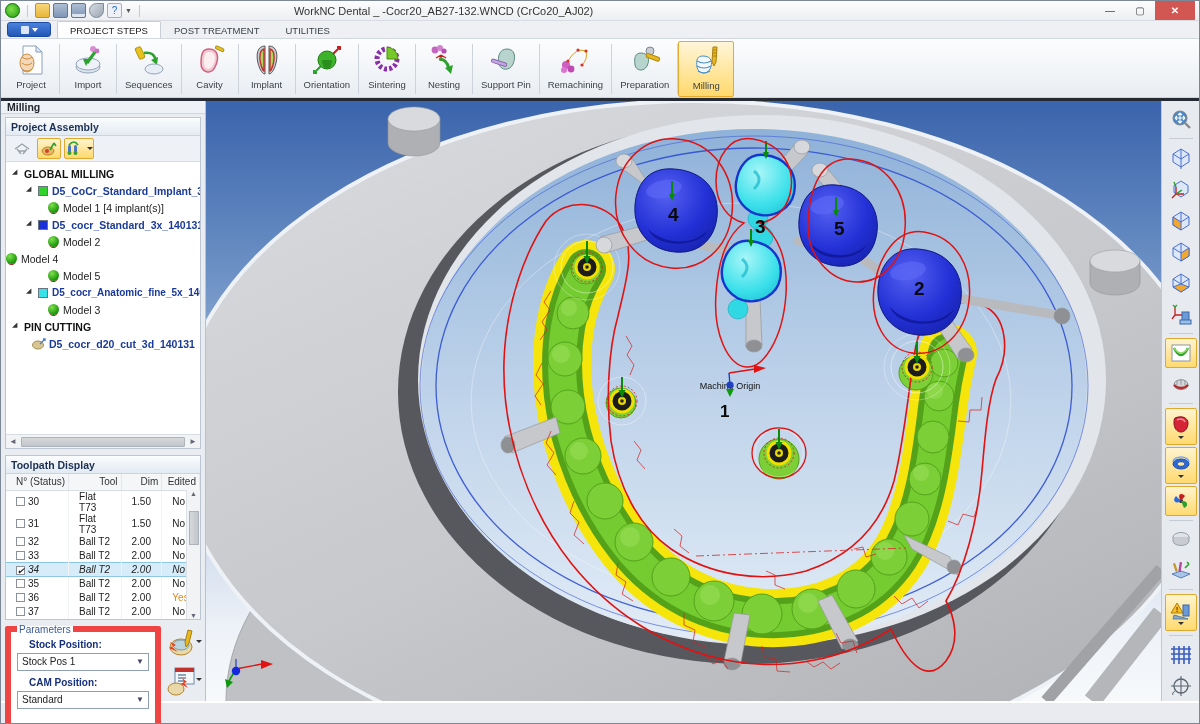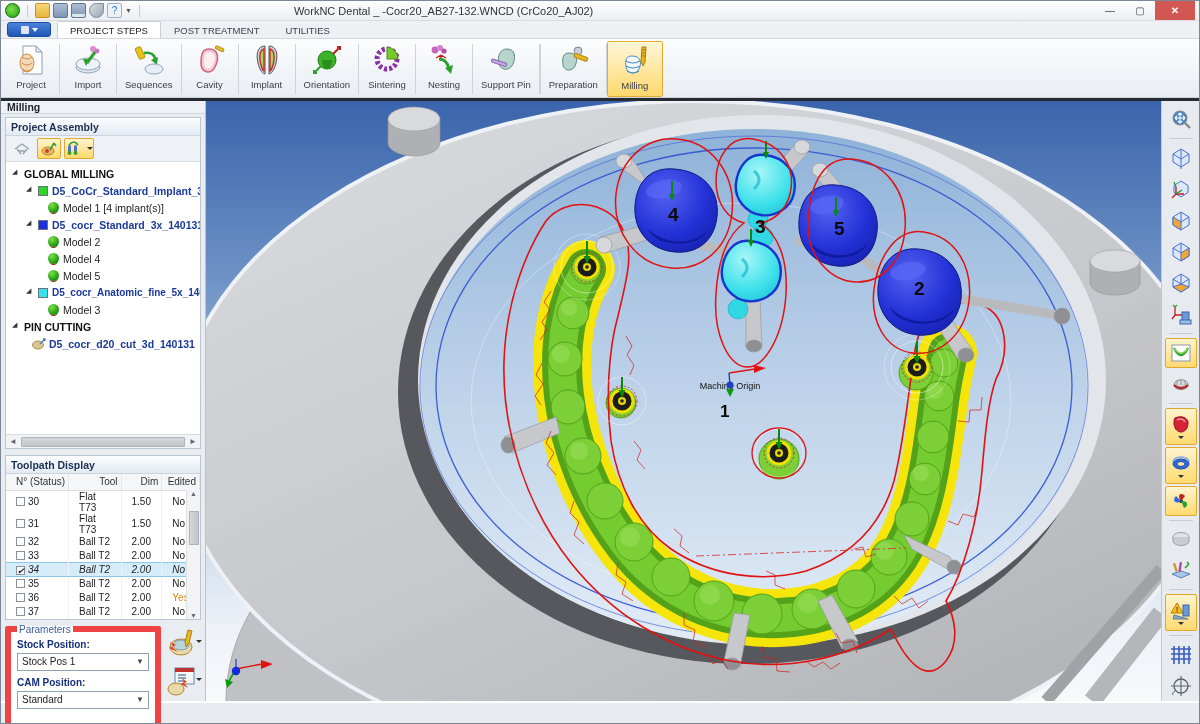--- a/index.html
+++ b/index.html
@@ -66,21 +66,21 @@
   tr.sel td{background:#d6ecf9;border-top:1px solid #8ec6e8;border-bottom:1px solid #8ec6e8;font-style:italic;}
   td.yes{color:#e2860e;font-weight:normal;}
   .cb{display:inline-block;width:9px;height:9px;border:1px solid #8a919a;background:#fff;font-size:9px;line-height:8px;text-align:center;color:#222;margin-right:3px;vertical-align:-1px;}
   .vscroll{position:absolute;right:0;top:16px;bottom:0;width:14px;background:#f2f3f5;border-left:1px solid #dde1e6;display:flex;flex-direction:column;align-items:center;font-size:7px;color:#667;}
   .vs-thumb{width:10px;height:34px;background:linear-gradient(90deg,#d6d8db,#c2c5c9);border:1px solid #aeb3b9;margin-top:14px;}
 
   
   .params-wrap{display:flex;margin:4px 4px 0;}
   fieldset.params{flex:1;border:6px solid #ef4444;border-radius:2px;margin:0;padding:2px 6px 8px;background:#ffffff;}
   fieldset.params legend{font-size:10px;color:#3a5a9a;padding:0 2px;}
-  .p-lbl{font-weight:bold;color:#16307a;font-size:10px;margin:2px 0 3px;}
+  .p-lbl{font-weight:bold;color:#16307a;font-size:10px;margin:2px 12px 3px;}
   .p-dd{height:18px;background:#fff;border:1px solid #8fa0b2;display:flex;align-items:center;justify-content:space-between;padding:0 4px;font-size:10px;color:#222;margin-bottom:6px;}
   .p-dd .chev{font-size:8px;color:#446;}
   .param-icons{width:40px;display:flex;flex-direction:column;align-items:center;gap:8px;padding-top:4px;}
   .pico{width:30px;height:30px;position:relative;}
   .pico .dd2{position:absolute;right:-6px;top:12px;width:0;height:0;border-left:3px solid transparent;border-right:3px solid transparent;border-top:3px solid #333;}
 
   
   .viewport{width:955px;height:600px;position:relative;flex:none;}
   .viewport svg{display:block;}
 
@@ -222,20 +222,33 @@
 
     <div class="tb-item">
       <svg class="tb-ico" viewBox="0 0 34 34">
           <path d="M18 6 C26 6 27 14 24 21 C21 28 12 28 10 21 C8 13 11 6 18 6 Z" fill="#b7d4cd" stroke="#5d8a80"></path>
           <rect x="2" y="18" width="16" height="3.4" rx="1.7" transform="rotate(18 10 20)" fill="#c3a6e0" stroke="#8a66b4"></rect>
         </svg>
       <span class="tb-lbl">Support Pin</span>
     </div>
     <div class="tb-sep"></div>
 
+    <div class="tb-item">
+      <svg class="tb-ico" viewBox="0 0 34 34">
+          <circle cx="8" cy="22" r="4" fill="#cf5ec2"></circle>
+          <circle cx="13" cy="26" r="3.4" fill="#c149b2"></circle>
+          <circle cx="6" cy="27" r="3" fill="#da74ce"></circle>
+          <path d="M10 18 Q18 4 28 8 Q30 16 24 22" fill="none" stroke="#d8a018"></path>
+          <circle cx="10" cy="18" r="1.6" fill="#e03020"></circle>
+          <circle cx="20" cy="7" r="1.6" fill="#e03020"></circle>
+          <circle cx="28" cy="8" r="1.6" fill="#e03020"></circle>
+          <circle cx="24" cy="22" r="1.6" fill="#e03020"></circle>
+        </svg>
+      <span class="tb-lbl">Remachining</span>
+    </div>
     <div class="tb-sep"></div>
 
     <div class="tb-item">
       <svg class="tb-ico" viewBox="0 0 34 34">
           <path d="M13 10 C21 10 22 17 19 23 C16 29 8 28 7 22 C6 15 7 10 13 10 Z" fill="#b7d4cd" stroke="#5d8a80"></path>
           <circle cx="22" cy="8" r="4" fill="#c9ced6" stroke="#7c8694"></circle>
           <rect x="18" y="12" width="14" height="4" rx="2" transform="rotate(20 24 14)" fill="#e8b820" stroke="#b08a10"></rect>
         </svg>
       <span class="tb-lbl">Preparation</span>
     </div>
@@ -301,21 +314,21 @@
             </div>
           <div class="trow" style="padding-left:20px">
               <span class="exp"></span>
               <span class="sw" style="background:#1b2fd8"></span>
               <span class="tlbl seq">D5_cocr_Standard_3x_140131</span>
             </div>
           <div class="trow" style="padding-left:42px">
               <span class="ball"></span>
               <span class="tlbl mdl">Model 2</span>
             </div>
-          <div class="trow" style="padding-left:42px">
+          <div class="trow" style="">
               <span class="ball"></span>
               <span class="tlbl mdl">Model 4</span>
             </div>
           <div class="trow" style="padding-left:42px">
               <span class="ball"></span>
               <span class="tlbl mdl">Model 5</span>
             </div>
           <div class="trow" style="padding-left:20px">
               <span class="exp"></span>
               <span class="sw" style="background:#35e3e8"></span>

